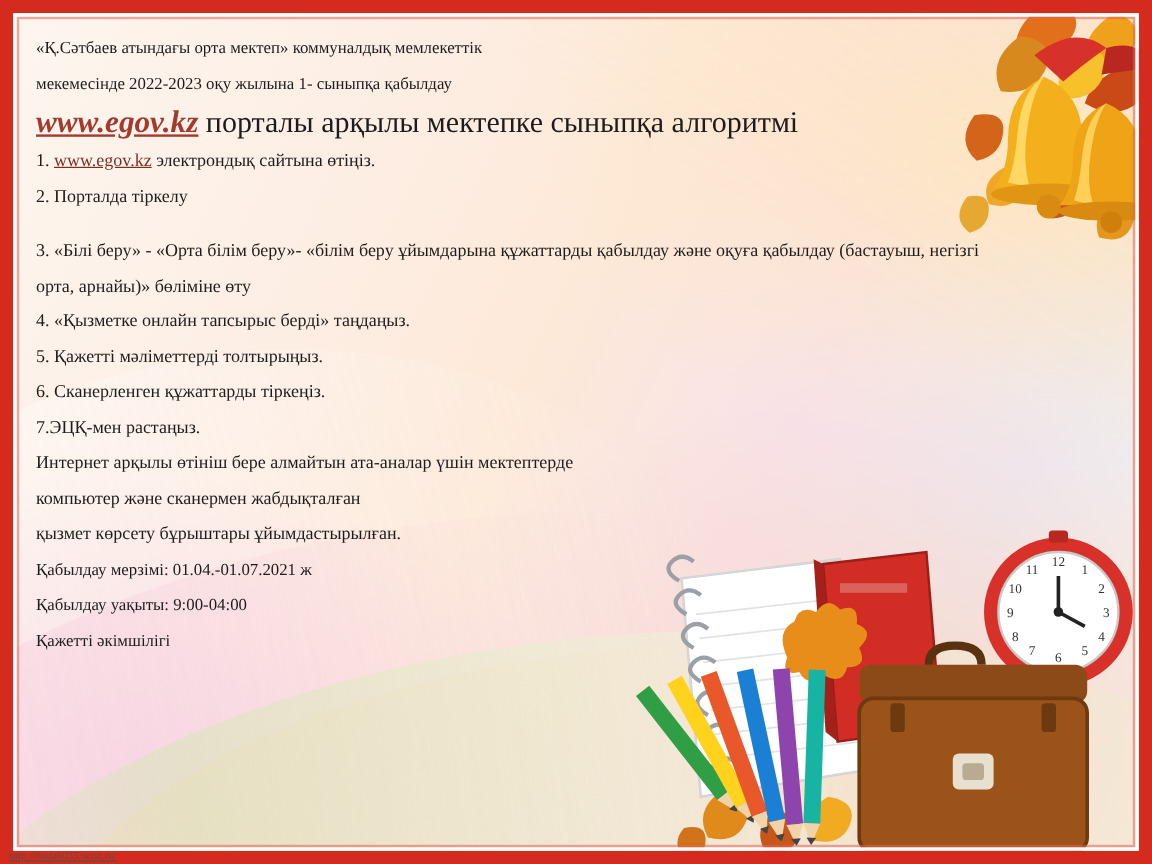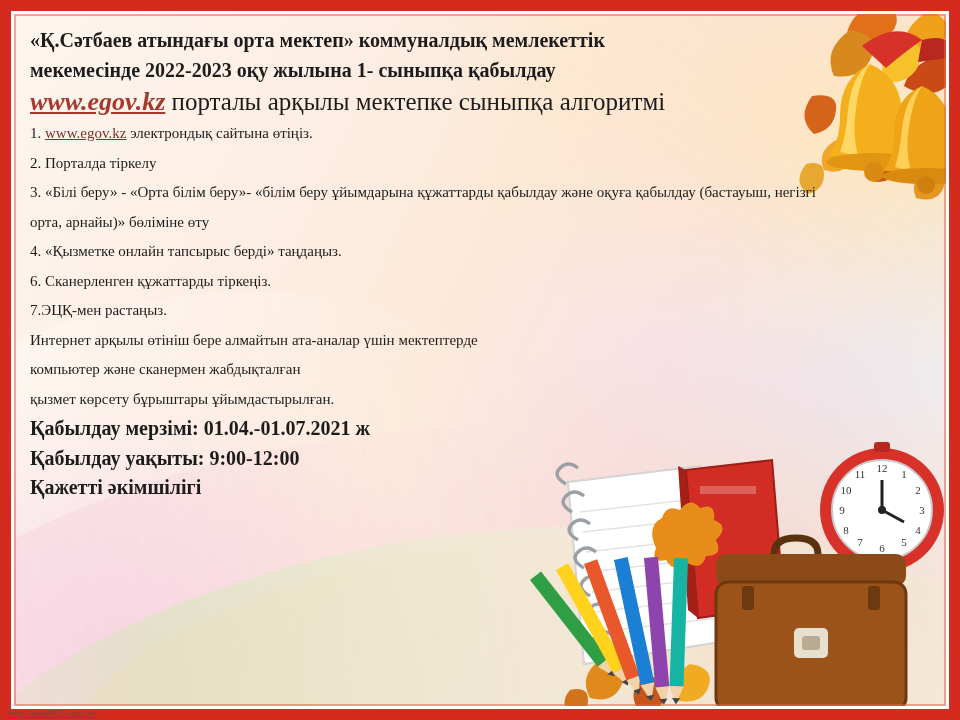--- a/index.html
+++ b/index.html
@@ -89,34 +89,34 @@
     left: 30px;
     top: 26px;
     width: 790px;
     color: #1c1c1c;
   }
   .line {
     font-size: 15px;
     line-height: 29.5px;
     white-space: nowrap;
   }
-  .bold { font-weight: bold; font-size: 20px; }
+  .bold { font-weight: normal; font-size: 14px; }
   .big { font-size: 25px; line-height: 34px; }
   .link-big {
     color: #a43a2e;
     font-weight: bold;
     font-style: italic;
     text-decoration: underline;
     font-size: 26px;
   }
   .link-sm {
     color: #7b2f25;
     text-decoration: underline;
   }
-  .wrapline { white-space: normal; }
+  .wrapline { white-space: normal; margin-top: 16px; }
   
   .url-bottom {
     position: absolute;
     left: 8px;
     bottom: 2px;
     font-family: Liberation Serif, serif;
     font-size: 9px;
     color: #5a4f43;
     text-decoration: underline;
   }
@@ -305,36 +305,40 @@
     <div class="line wrapline">
       <span>3.</span>
       <span>«Білі беру» - «Орта білім беру»- «білім беру ұйымдарына құжаттарды қабылдау және оқуға қабылдау (бастауыш, негізгі орта, арнайы)» бөліміне өту</span>
     </div>
 
     <div class="line">
       <span>4.</span>
       <span>«Қызметке онлайн тапсырыс берді» таңдаңыз.</span>
     </div>
 
+    <div class="line">
+      <span>5.</span>
+      <span>Қажетті мәліметтерді толтырыңыз.</span>
+    </div>
 
     <div class="line">
       <span>6.</span>
       <span>Сканерленген құжаттарды тіркеңіз.</span>
     </div>
 
     <div class="line">
       <span>7.</span><span>ЭЦҚ-мен растаңыз.</span>
     </div>
 
     <div class="line">Интернет арқылы өтініш бере алмайтын ата-аналар үшін мектептерде</div>
     <div class="line">компьютер және сканермен жабдықталған</div>
     <div class="line"> қызмет көрсету бұрыштары ұйымдастырылған.</div>
 
     <div class="line bold">Қабылдау мерзімі: 01.04.-01.07.2021 ж</div>
-    <div class="line bold">Қабылдау уақыты: 9:00-12:00</div>
+    <div class="line bold">Қабылдау уақыты: 9:00-04:00</div>
     <div class="line bold">Қажетті әкімшілігі</div>
   </div>
 
   <div class="frame-outer"></div>
   <div class="frame-inner"></div>
   <div class="frame-inner2"></div>
 
   <a class="url-bottom" href="#">http://linda6035.ucoz.ru/</a>
 </div>
 

